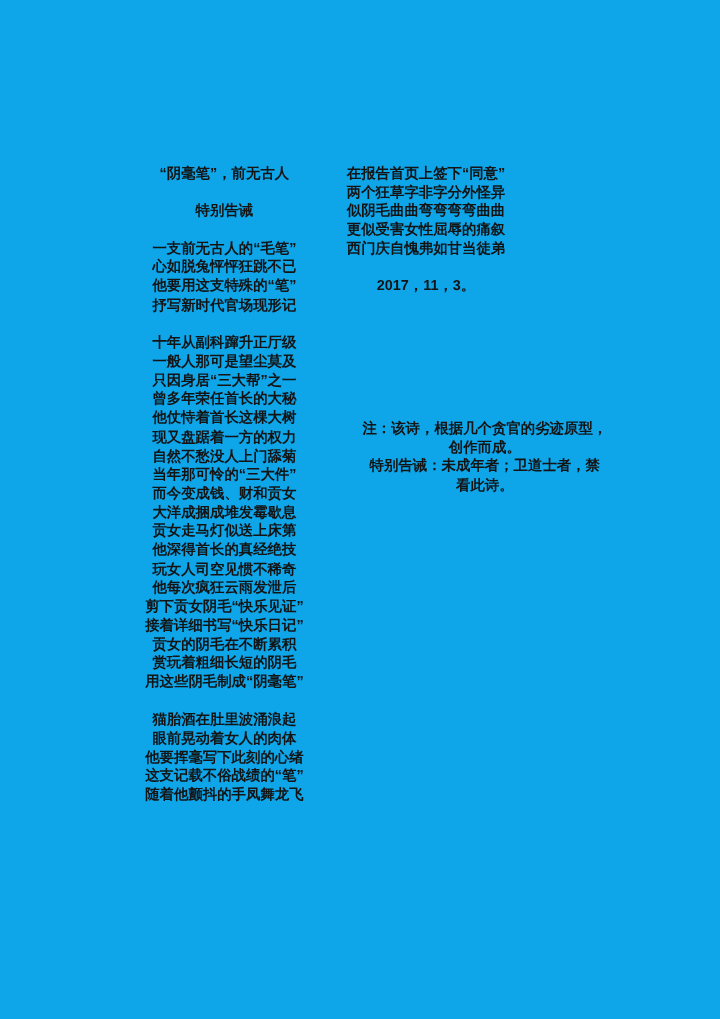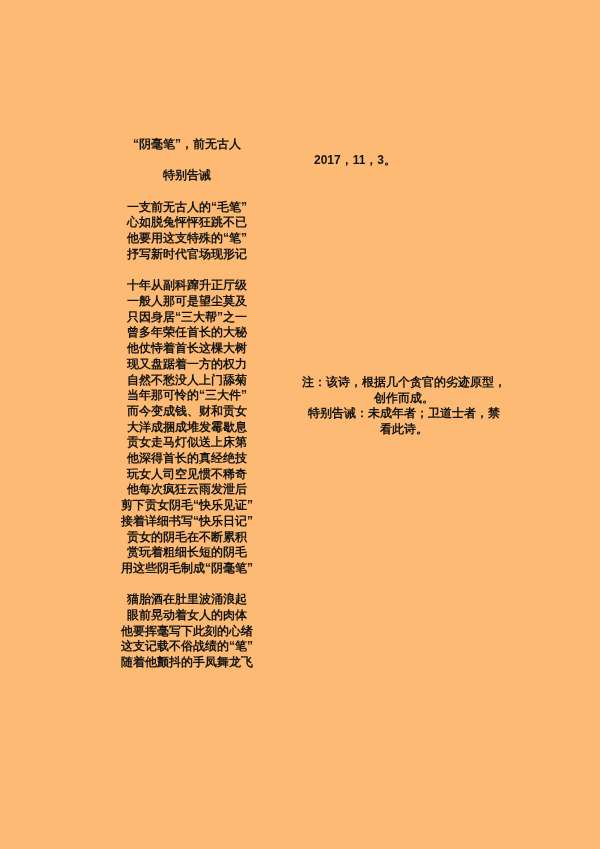--- a/index.html
+++ b/index.html
@@ -4,35 +4,35 @@
 <style>
   html, body {
     margin: 0;
     padding: 0;
     background: #ffffff;
   }
   .page {
     position: relative;
     width: 600px;
     height: 849px;
-    background: #fdba74;
+    background: #0ea5e9;
     overflow: hidden;
     color: #141414;
     font-family: "Liberation Sans", "DejaVu Sans", sans-serif;
     font-weight: 700;
     font-size: 12px;
     line-height: 15.7px;
   }
   .col {
     position: absolute;
     text-align: center;
   }
   .col-left  { left: 37px;  top: 137px; width: 300px; }
   .col-right { left: 230px; top: 137px; width: 250px; }
-  .note-block { left: 284px; top: 375px; width: 240px; }
+  .note-block { left: 284px; top: 350px; width: 240px; }
   .line {
     min-height: 15.7px;
     white-space: nowrap;
   }
   .spacer { min-height: 15.7px; }
 </style>
 </head>
 <body>
 
 <div class="page">
@@ -74,20 +74,27 @@
     <div>
         <div class="line">猫胎酒在肚里波涌浪起</div>
         <div class="line">眼前晃动着女人的肉体</div>
         <div class="line">他要挥毫写下此刻的心绪</div>
         <div class="line">这支记载不俗战绩的“笔”</div>
         <div class="line">随着他颤抖的手凤舞龙飞</div>
       </div>
   </div>
 
   <div class="col col-right">
+    <div>
+        <div class="line">在报告首页上签下“同意”</div>
+        <div class="line">两个狂草字非字分外怪异</div>
+        <div class="line">似阴毛曲曲弯弯弯弯曲曲</div>
+        <div class="line">更似受害女性屈辱的痛叙</div>
+        <div class="line">西门庆自愧弗如甘当徒弟</div>
+      </div>
     <div class="line spacer"></div>
     <div class="line">2017，11，3。</div>
   </div>
 
   <div class="col note-block">
     <div>
         <div class="line">注：该诗，根据几个贪官的劣迹原型，</div>
         <div class="line">创作而成。</div>
         <div class="line">特别告诫：未成年者；卫道士者，禁</div>
         <div class="line">看此诗。</div>

